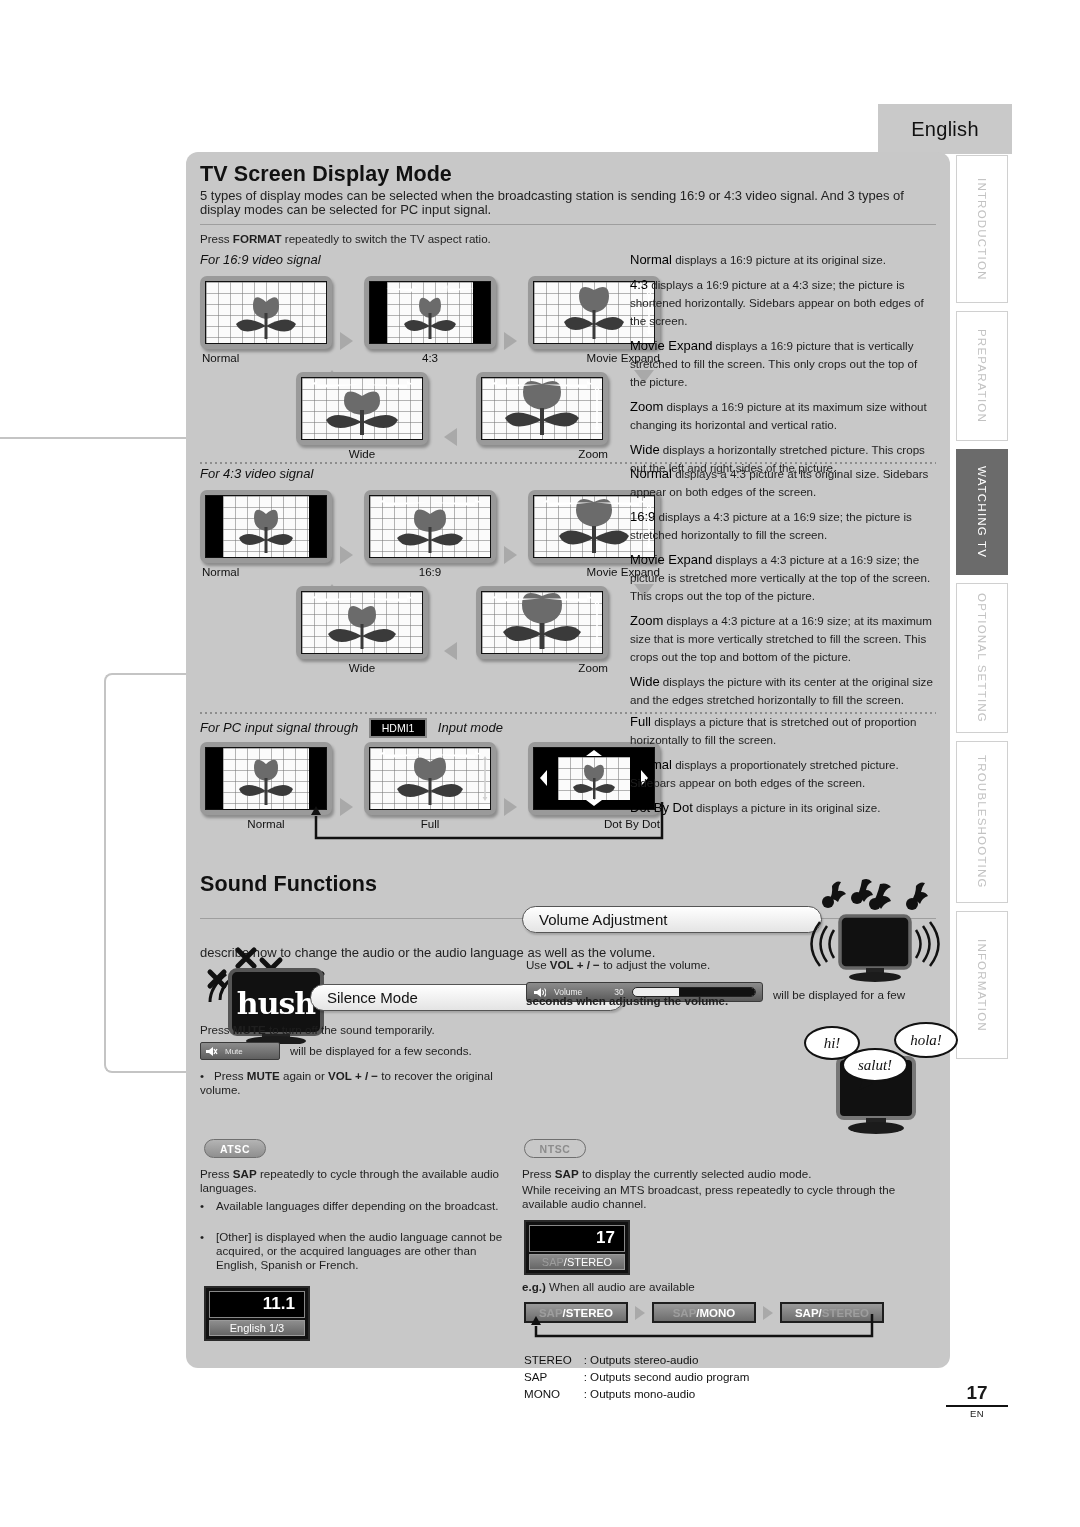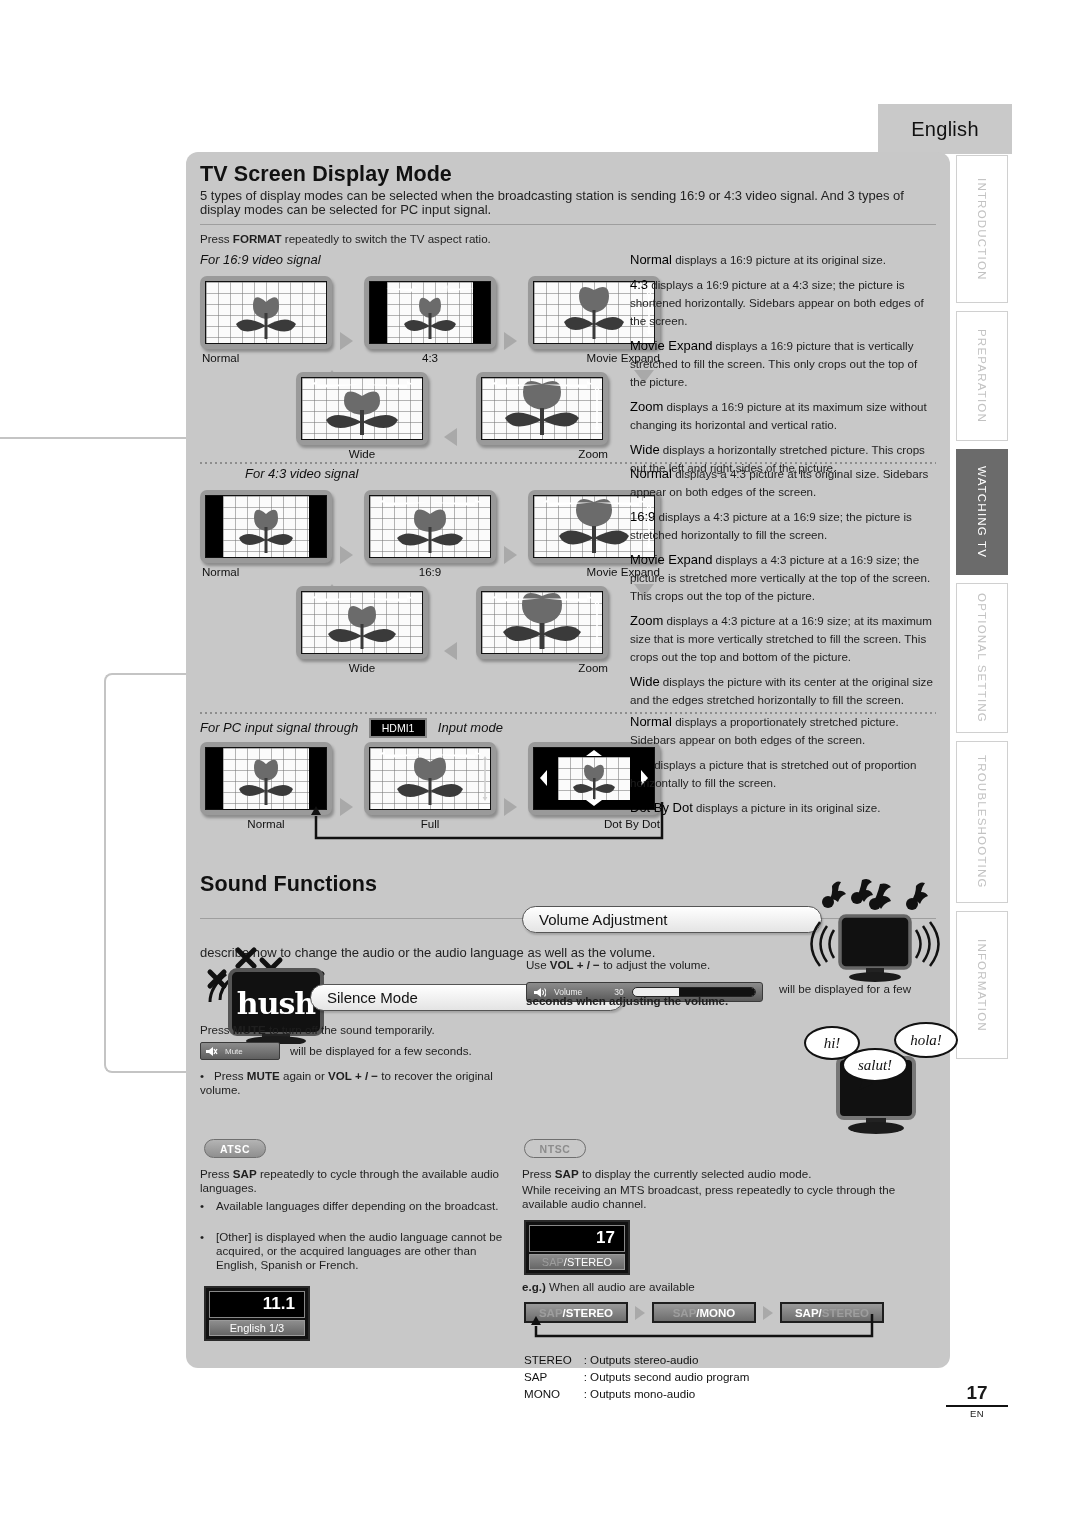--- a/index.html
+++ b/index.html
@@ -327,21 +327,21 @@
     <div class="para">
       <span class="kw">Movie Expand</span><span class="txt"> displays a 16:9 picture that is vertically stretched to fill the screen. This only crops out the top of the picture.</span></div>
     <div class="para">
       <span class="kw">Zoom</span><span class="txt"> displays a 16:9 picture at its maximum size without changing its horizontal and vertical ratio.</span></div>
     <div class="para">
       <span class="kw">Wide</span><span class="txt"> displays a horizontally stretched picture. This crops out the left and right sides of the picture.</span></div>
   </div>
 
   <div class="dotline" style="position:absolute; left:14px; top:310px; width:736px;"></div>
 
-  <div class="italhead" style="position:absolute; left:14px; top:314px;margin-left:45px;">For 4:3 video signal</div>
+  <div class="italhead" style="position:absolute; left:14px; top:314px;">For 4:3 video signal</div>
 
   <div style="position:absolute; left:14px; top:338px;">
     <div class="tv" style="width:132px;">
       <div class="tvscreen" style="height:63px;">
         <div class="grid sb"></div>
         <svg class="tulip" viewBox="0 0 120 60">
           <path d="M60 18 q-12 -10 -12 4 q0 11 12 13 q12 -2 12 -13 q0 -14 -12 -4z" fill="#6b6b6b"></path>
           <rect x="58.5" y="31" width="3" height="26" fill="#3a3a3a"></rect>
           <path d="M60 44 q-18 -11 -27 -2 q5 13 27 2z" fill="#3a3a3a"></path>
           <path d="M60 44 q18 -11 27 -2 q-5 13 -27 2z" fill="#3a3a3a"></path>
@@ -516,23 +516,23 @@
     <div class="cap" style="text-align:right;">Dot By Dot</div>
   </div>
 
   <svg style="position:absolute; left:120px; top:648px; width:360px; height:44px;">
     <path d="M356 2 v36 H10 v-22" fill="none" stroke="#111" stroke-width="2.5"></path>
     <path d="M10 6 l-5 9 h10z" fill="#111"></path>
   </svg>
 
   <div style="position:absolute; left:444px; top:560px; width:306px;">
     <div class="para">
+      <span class="kw">Full</span><span class="txt"> displays a picture that is stretched out of proportion horizontally to fill the screen.</span></div>
+    <div class="para">
       <span class="kw">Normal</span><span class="txt"> displays a proportionately stretched picture. Sidebars appear on both edges of the screen.</span></div>
-    <div class="para">
-      <span class="kw">Full</span><span class="txt"> displays a picture that is stretched out of proportion horizontally to fill the screen.</span></div>
     <div class="para">
       <span class="kw">Dot By Dot</span><span class="txt"> displays a picture in its original size.</span></div>
   </div>
 </div>
 
 <div class="panel" id="panel-sound">
 
   <h1 class="sect" style="position:absolute; left:14px; top:10px;">Sound Functions</h1>
   <div class="sect-sub" style="position:absolute; left:14px; top:37px; width:736px;margin-top:47px;">describe how to change the audio or  the audio language as well as the volume.</div>
   <div class="rule" style="position:absolute; left:14px; top:56px; width:736px;"></div>
@@ -580,21 +580,21 @@
   </div>
 
   <div class="bar" style="position:absolute; left:336px; top:44px; width:300px;text-align:right;">
     <span>Volume Adjustment</span>
   </div>
 
   <div class="txt" style="position:absolute; left:340px; top:96px;">
     <span>Use </span><b>VOL + / −</b><span> to adjust the volume.</span>
   </div>
 
-  <div style="position:absolute; left:340px; top:120px; display:flex; align-items:flex-start; gap:16px;">
+  <div style="position:absolute; left:340px; top:120px; display:flex; align-items:flex-end; gap:10px;">
     <span class="osd-vol">
       <svg class="spk" width="13" height="11" viewBox="0 0 13 11">
         <path d="M1 4 h3 l4 -3 v9 l-4 -3 h-3z" fill="#fff"></path>
         <path d="M9.5 3 q2 2.5 0 5 M11.5 1.5 q3 4 0 8" stroke="#fff" stroke-width="1.1" fill="none"></path>
       </svg>
       <span>Volume</span>
       <span style="margin-left:24px;">30</span>
       <span class="volbar">
           <i></i>
         </span>

